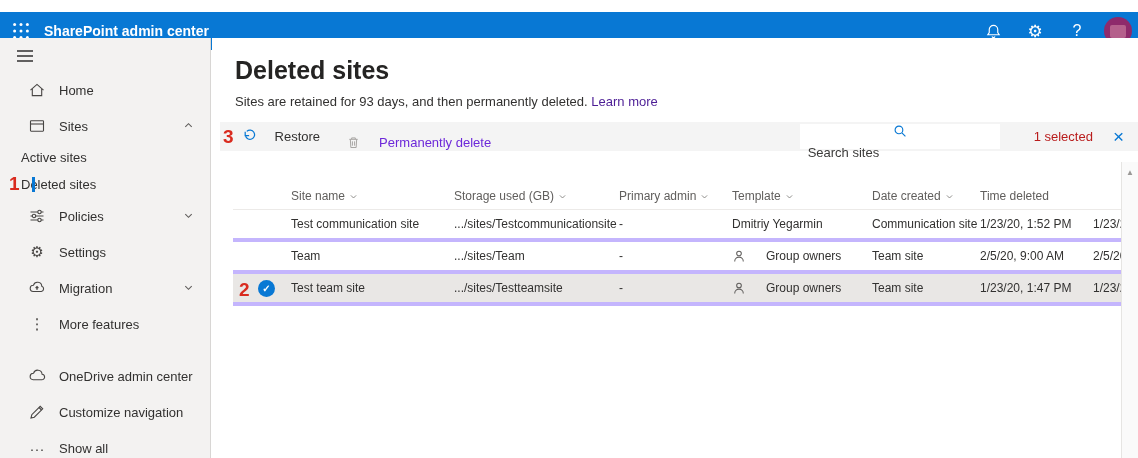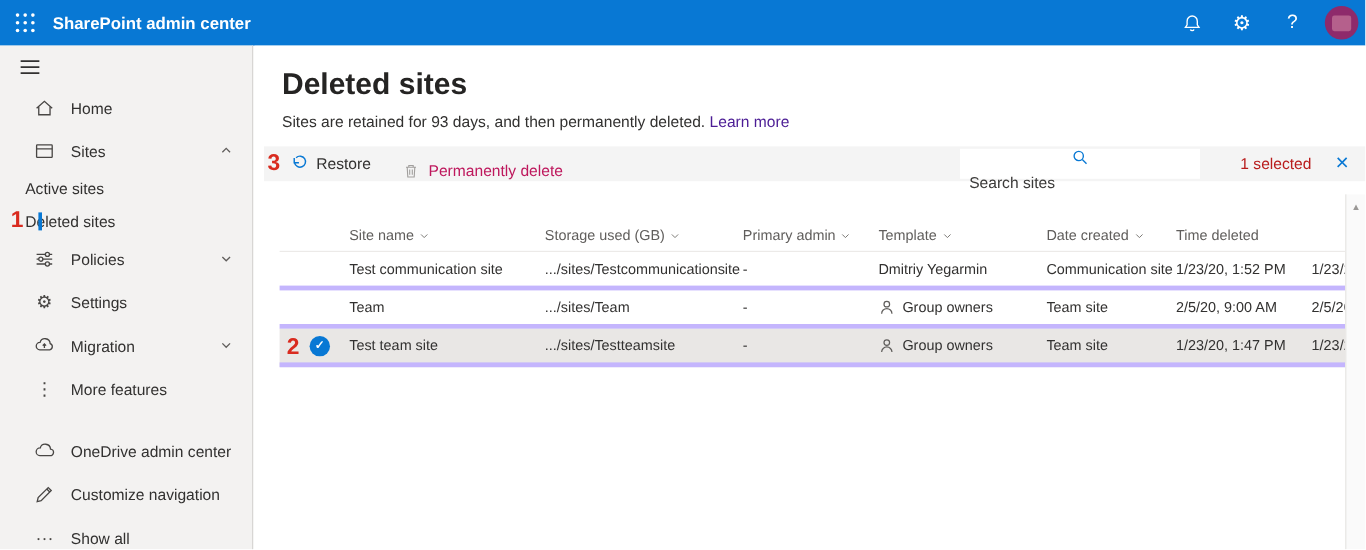--- a/index.html
+++ b/index.html
@@ -1,20 +1,20 @@
 <!DOCTYPE html>
 <html><head>
 <meta charset="utf-8">
 <style>
   * { margin:0; padding:0; box-sizing:border-box; }
   body { font-family:"Liberation Sans", sans-serif; background:#fff; }
   .screen { position:relative; width:1138px; height:458px; overflow:hidden; background:#fff; }
 
   
-  .topbar { position:absolute; top:0; left:0; right:0; height:38px; background:#0878d4;
+  .topbar { position:absolute; top:12px; left:0; right:0; height:38px; background:#0878d4;
             display:flex; align-items:center; color:#fff; }
   .waffle-btn { width:42px; height:38px; display:flex; align-items:center; justify-content:center; cursor:pointer; }
   .topbar-title { font-size:14px; font-weight:bold; margin-left:2px; }
   .topbar-right { margin-left:auto; display:flex; align-items:center; gap:8px; padding-right:6px; }
   .tb-icon { width:34px; height:38px; display:flex; align-items:center; justify-content:center;
              color:#fff; font-size:15px; cursor:pointer; }
   .tb-icon svg { stroke:#fff; fill:none; stroke-width:1.2; width:17px; height:17px; }
   .gear-glyph { font-size:17px; line-height:1; }
   .help-glyph { font-size:16px; }
   .avatar { width:28px; height:28px; border-radius:50%; background:#8e2a6b; margin-left:2px;
@@ -45,25 +45,25 @@
   
   .main { position:absolute; top:38px; left:212px; right:0; bottom:0; background:#fff; }
   .page-title { margin:18px 0 0 23px; font-size:25px; font-weight:bold; color:#252423; }
   .page-sub { margin:9px 0 0 23px; font-size:13px; color:#323130; }
   .learn-more { color:#4c1d95; text-decoration:none; cursor:pointer; }
 
   
   .toolbar { position:absolute; left:8px; right:0; top:84px; height:29px; background:#f4f4f4;
              display:flex; align-items:center; font-size:13px; }
   .toolbar .annot { margin-left:3px; }
-  .tool-btn { display:flex; align-items:center; gap:7px; cursor:pointer; background:none; border:none;
+  .tool-btn { display:flex; align-items:center; gap:18px; cursor:pointer; background:none; border:none;
               font-size:13px; font-family:inherit; }
   .restore-btn { margin-left:8px; color:#323130; }
   .restore-btn svg { stroke:#0878d4; fill:none; stroke-width:1.3; width:15px; height:15px; }
-  .delete-btn { margin-left:26px; color:#be185d;margin-top:12px; }
+  .delete-btn { margin-left:26px; color:#6d28d9;margin-top:12px; }
   .delete-btn svg { stroke:#a19f9d; fill:none; stroke-width:1.1; width:15px; height:15px; }
   .searchbox { margin-left:auto; width:200px; height:25px; background:#fff; display:flex;
                align-items:center; padding:0 8px; gap:7px;flex-direction:column; }
   .searchbox svg { stroke:#0878d4; fill:none; stroke-width:1.3; width:14px; height:14px; flex:none; }
   .searchbox input { border:none; outline:none; font-size:13px; width:100%; background:transparent;
                      font-family:inherit; color:#323130; }
   .searchbox input::placeholder { color:#3b3a39; opacity:1; }
   .sel-count { margin-left:34px; color:#b91c1c; white-space:nowrap; }
   .clear-x { margin:0 14px 0 20px; color:#0878d4; font-size:19px; line-height:1; cursor:pointer; }
 
@@ -75,21 +75,21 @@
   .th { display:flex; align-items:center; gap:4px; white-space:nowrap; overflow:hidden; cursor:pointer; }
   .th svg { stroke:#7a7874; fill:none; stroke-width:1.1; width:9px; height:9px; flex:none; }
   .tr { height:32px; font-size:12px; color:#323130; border-bottom:4px solid #c4b5fd; position:relative;
         cursor:pointer; }
   .tr .td { white-space:nowrap; overflow:hidden; padding-right:8px; }
   .tr-selected { background:#e9e7e5; }
   .row-annot { position:absolute; left:6px; top:5px; }
   .check-circle { width:17px; height:17px; border-radius:50%; background:#0878d4; color:#fff;
                   font-size:10px; font-weight:bold; display:flex; align-items:center; justify-content:center;
                   margin-left:7px; cursor:pointer; }
-  .admin-cell { display:flex; align-items:flex-end; gap:6px; }
+  .admin-cell { display:flex; align-items:flex-end; gap:20px; }
   .admin-cell svg { stroke:#605e5c; fill:none; stroke-width:1.1; width:14px; height:14px; flex:none; }
 
   
   .vscroll { position:absolute; right:0; top:124px; bottom:0; width:17px; background:#fafafa;
              border-left:1px solid #e6e5e3; display:flex; justify-content:center; cursor:pointer; }
   .vscroll-arrow { color:#9a9896; font-size:8px; margin-top:6px; }
 </style>
 </head>
 <body>
 

